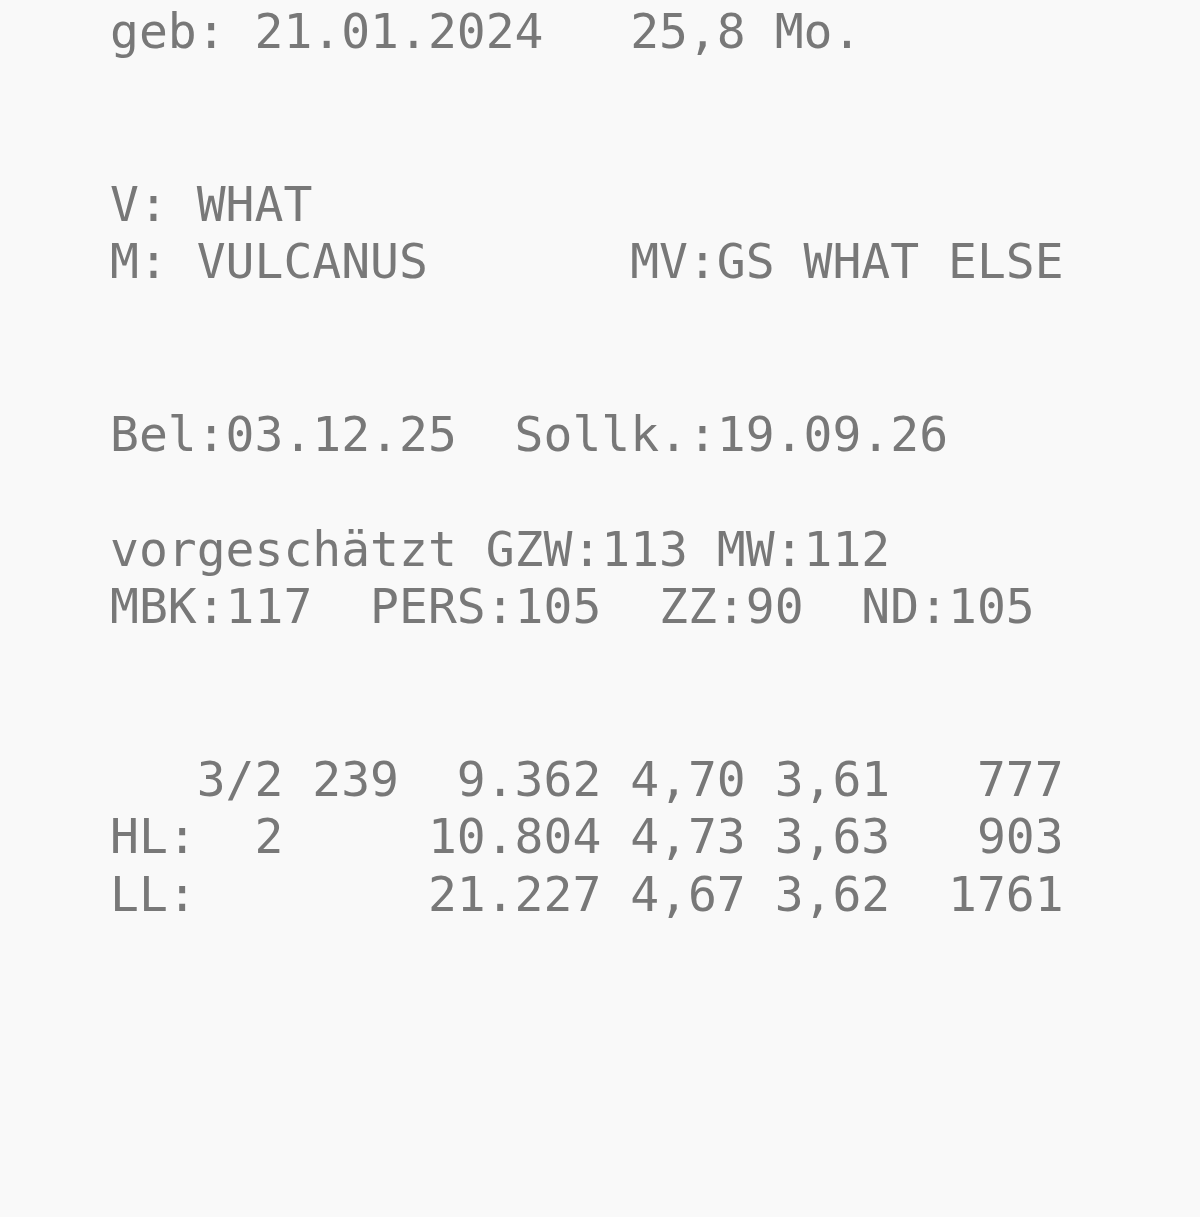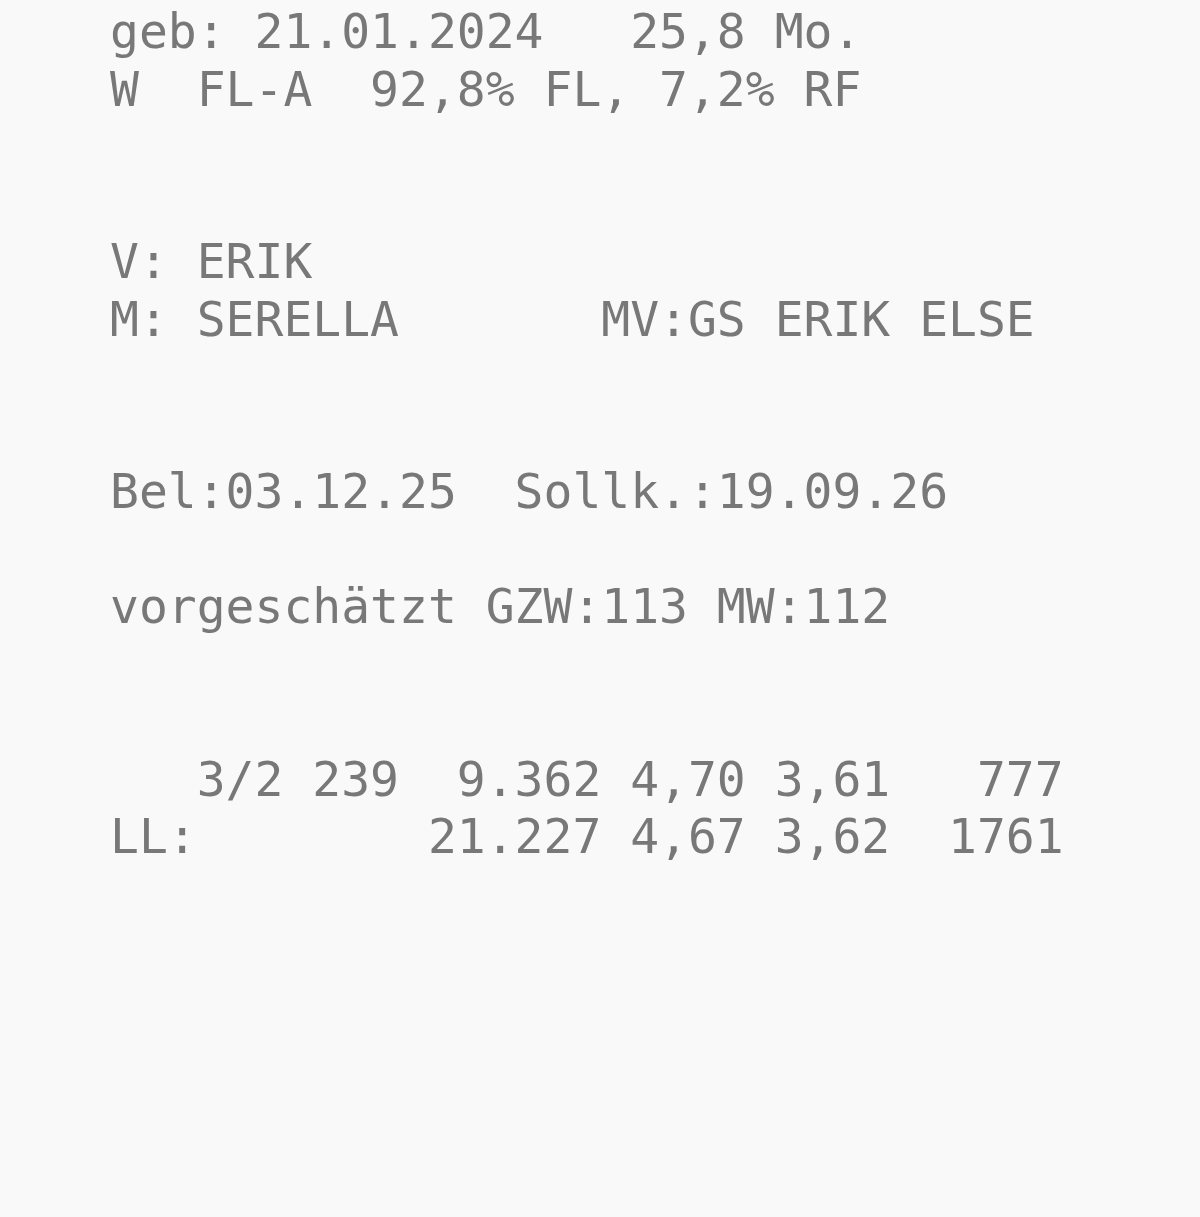--- a/index.html
+++ b/index.html
@@ -25,27 +25,28 @@
     line-height: 57.5px;
     white-space: pre;
     letter-spacing: 0;
   }
 </style>
 </head>
 <body>
 
 <div class="record-text">
   <div class="line">geb: 21.01.2024   25,8 Mo.</div>
-  <div class="line">W  FL-A  92,8% FL, 7,2% RF</div>
   <div class="line"></div>
   <div class="line"></div>
-  <div class="line">V: ERIK</div>
-  <div class="line">M: SERELLA       MV:GS ERIK ELSE</div>
+  <div class="line">V: WHAT</div>
+  <div class="line">M: VULCANUS       MV:GS WHAT ELSE</div>
   <div class="line"></div>
   <div class="line"></div>
   <div class="line">Bel:03.12.25  Sollk.:19.09.26</div>
   <div class="line"></div>
   <div class="line">vorgeschätzt GZW:113 MW:112</div>
+  <div class="line">MBK:117  PERS:105  ZZ:90  ND:105</div>
   <div class="line"></div>
   <div class="line"></div>
   <div class="line">   3/2 239  9.362 4,70 3,61   777</div>
+  <div class="line">HL:  2     10.804 4,73 3,63   903</div>
   <div class="line">LL:        21.227 4,67 3,62  1761</div>
 </div>
 
 </body></html>

